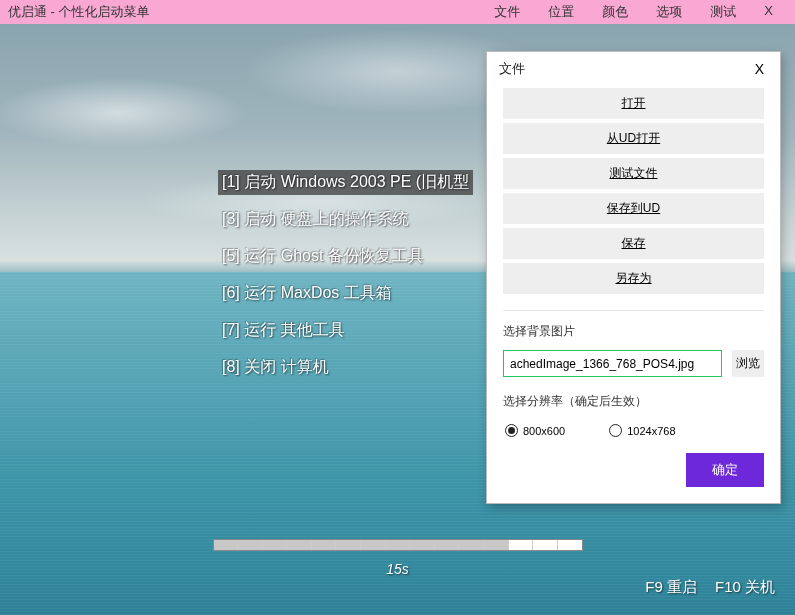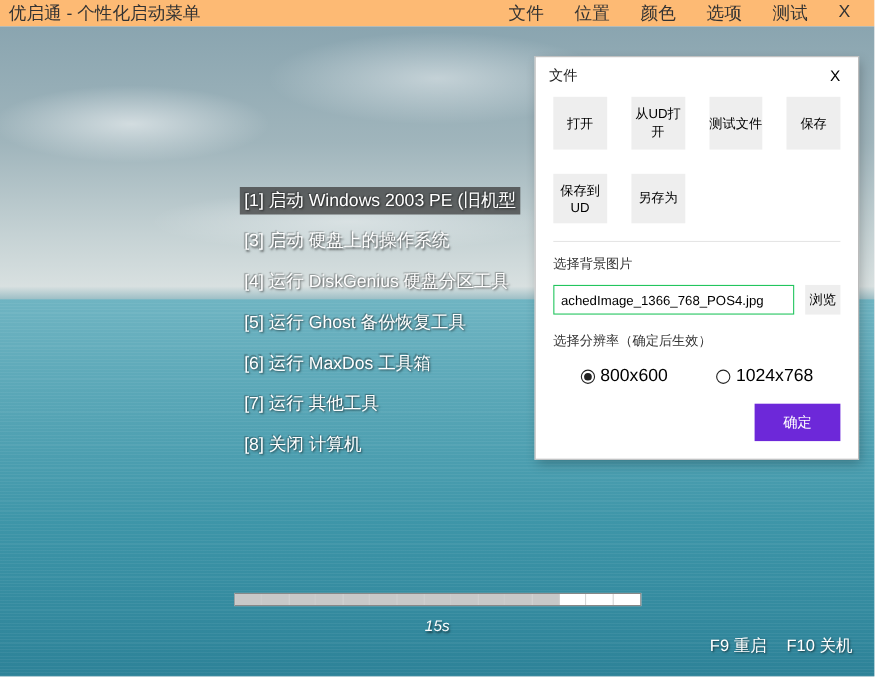--- a/index.html
+++ b/index.html
@@ -6,25 +6,25 @@
 body {
   width: 795px;
   height: 615px;
   font-family: "Microsoft YaHei", sans-serif;
   overflow: hidden;
   position: relative;
   background: #f5f5f5;
 }
 .top-bar {
   height: 24px;
-  background: #fdba74;
+  background: #f9a8d4;
   display: flex;
   align-items: center;
   padding: 0 8px;
-  font-size: 16px;
+  font-size: 13px;
   color: #333;
 }
 .app-title { flex: 1; }
 .menu-items { display: flex; gap: 0; }
 .menu-item {
   padding: 0 14px;
   cursor: pointer;
 }
 .main-area {
   position: relative;
@@ -123,23 +123,24 @@
 }
 .panel-header {
   display: flex;
   align-items: center;
   padding: 8px 12px 6px;
 }
 .panel-title { flex: 1; font-size: 13px; color: #222; }
 .panel-close { font-size: 14px; cursor: pointer; padding: 0 4px; }
 .btn-grid {
   display: grid;
-  grid-template-columns: repeat(4, 1fr);
-  gap: 22px;
+  grid-template-columns: repeat(1, 1fr);
+  gap: 4px;
   padding: 4px 16px 12px;
+  text-decoration: underline;
 }
 .grid-btn {
   background: #eeeeee;
   border: none;
   padding: 7px 0;
   font-size: 12px;
   cursor: pointer;
   font-family: inherit;
 }
 .panel hr { border: none; border-top: 1px solid #e5e5e5; margin: 4px 16px 10px; }
@@ -166,22 +167,21 @@
   border: none;
   padding: 5px 4px;
   font-size: 12px;
   cursor: pointer;
   font-family: inherit;
 }
 .radio-row {
   display: flex;
   gap: 44px;
   padding: 4px 18px 16px;
-  font-size: 16px;
-  justify-content: center;
+  font-size: 11px;
 }
 .radio-opt { display: flex; align-items: center; gap: 5px; cursor: pointer; }
 .radio-dot {
   width: 13px; height: 13px;
   border: 1.5px solid #222;
   border-radius: 50%;
   display: inline-flex;
   align-items: center;
   justify-content: center;
 }
@@ -221,21 +221,20 @@
   </div>
 </div>
 
 <div class="main-area">
   <div class="clouds"></div>
   <div class="water-texture"></div>
 
   <div class="boot-list">
     <div class="boot-item selected">[1] 启动 Windows 2003 PE (旧机型</div>
     <div class="boot-item">[3] 启动 硬盘上的操作系统</div>
-    <div class="boot-item">[4] 运行 DiskGenius 硬盘分区工具</div>
     <div class="boot-item">[5] 运行 Ghost 备份恢复工具</div>
     <div class="boot-item">[6] 运行 MaxDos 工具箱</div>
     <div class="boot-item">[7] 运行 其他工具</div>
     <div class="boot-item">[8] 关闭 计算机</div>
   </div>
 
   <div class="progress-wrap">
     <div class="progress-bar" id="progress-bar">
         <div class="seg"></div>
         <div class="seg"></div>
@@ -263,22 +262,22 @@
 
   <div class="panel">
     <div class="panel-header">
       <span class="panel-title">文件</span>
       <span class="panel-close">X</span>
     </div>
     <div class="btn-grid">
       <button class="grid-btn">打开</button>
       <button class="grid-btn">从UD打开</button>
       <button class="grid-btn">测试文件</button>
+      <button class="grid-btn">保存到UD</button>
       <button class="grid-btn">保存</button>
-      <button class="grid-btn">保存到UD</button>
       <button class="grid-btn">另存为</button>
     </div>
     <hr>
     <div class="section-label">选择背景图片</div>
     <div class="file-row">
       <input class="file-input" value="achedImage_1366_768_POS4.jpg" style="">
       <button class="browse-btn">浏览</button>
     </div>
     <div class="section-label">选择分辨率（确定后生效）</div>
     <div class="radio-row">

